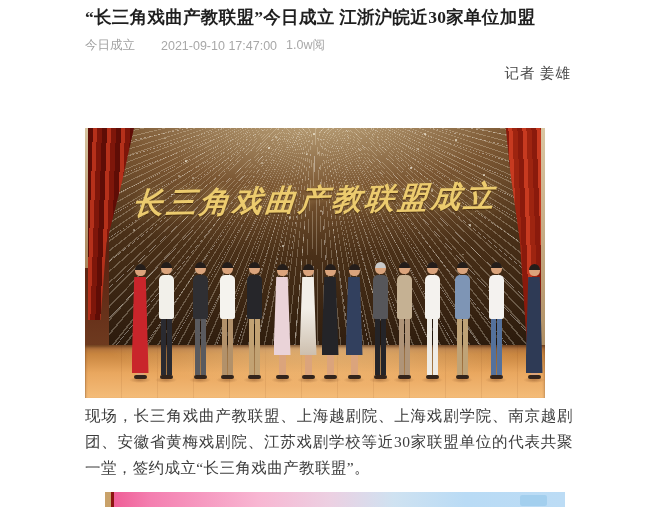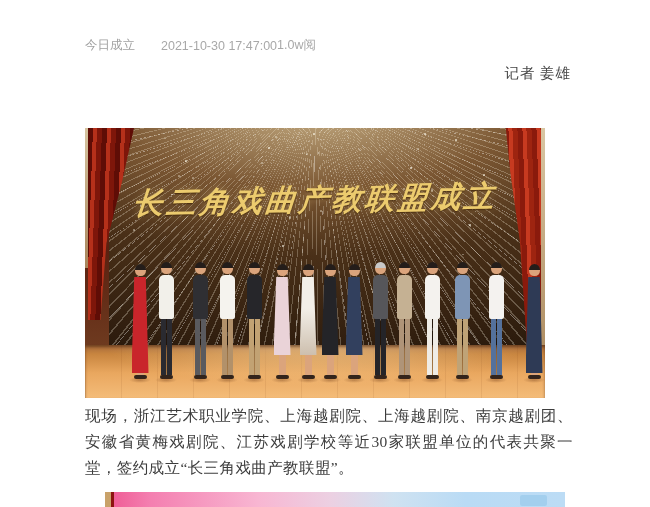--- a/index.html
+++ b/index.html
@@ -15,21 +15,21 @@
     font-size:17.5px;font-weight:bold;color:#1f1f1f;
     letter-spacing:0.3px;margin:0;line-height:22px;white-space:nowrap;
   }
   .meta-row{
     position:absolute;top:37px;left:0;
     font-size:12.5px;color:#a8a8a8;
     font-family:"Liberation Sans","DejaVu Sans",sans-serif;
     display:flex;align-items:center;
   }
   .meta-row .source{margin-right:26px;color:#a0a0a0;}
-  .meta-row .views{margin-left:0;text-align:center;}
+  .meta-row .views{margin-left:9px;text-align:center;}
   .byline{
     position:absolute;top:64px;right:2px;
     font-size:14.5px;color:#454545;letter-spacing:1px;
   }
   .para{
     position:absolute;left:0;margin:0;
     font-size:15.5px;color:#3d3d3d;line-height:26px;
     text-align:justify;letter-spacing:0.4px;
   }
   .para1{top:96px;width:100%;}
@@ -120,24 +120,25 @@
       #ecd0e2 48%,#cfe2f1 62%,var(--blue,#b9dbf5) 78%,#bcdcf5 100%);
   }
   .p2-badge{position:absolute;right:18px;top:3px;width:27px;height:11px;
     border-radius:2px;background:var(--badge,#9fcdec);opacity:.85;}
 </style>
 </head>
 <body style="--backdrop-top: #cdb68c; --backdrop-mid: #7b5733; --backdrop-dark: #2c1b0d; --curtain-dark: #5f0d06; --curtain-red: #b5301a; --curtain-red2: #c73a20; --gold: #eccb6e; --floor-top: #a4683a; --floor-main: #e9a75f; --floor-light: #f4bc79; --wall-tan: #d6c4a0; --skin: #dba47c; --bar-tan: #c9a26a; --bar-red: #8c1410; --pink: #ef5f97; --pink-light: #f8b6d2; --blue: #b9dbf5; --badge: #9fcdec;">
 
 <div class="content">
 
+  <h1 class="article-title">“长三角戏曲产教联盟”今日成立 江浙沪皖近30家单位加盟</h1>
 
   <div class="meta-row">
     <span class="source">今日成立</span>
-    <span class="datetime">2021-10-30 17:47:00</span>
+    <span class="datetime">2021-09-10 17:47:00</span>
     <span class="views">1.0w阅</span>
   </div>
 
   <div class="byline">记者 姜雄</div>
 
 
   <div class="photo">
     <div class="streaks"></div>
     <div class="sparkles" id="sparkles">
         <div class="spark" style="left: 10px; top: 4px; width: 1px; height: 1px; opacity: 0.35;"></div>
@@ -296,21 +297,21 @@
         <div class="person" style="left: 440px;">
           <div class="shadow"></div>
           <div class="head" style="background: linear-gradient(rgb(36, 29, 26) 0px, rgb(36, 29, 26) 46%, rgb(219, 164, 124) 46%);"></div>
           <div class="dressbody" style="width: 17px; height: 96px; background: linear-gradient(rgb(46, 58, 85) 0px, rgb(46, 58, 85) 40%, rgb(46, 58, 85));"></div>
           <div class="ankles" style="width: 7px; height: 2px; background: rgb(219, 164, 124);"></div>
           <div class="shoes"></div>
         </div>
       </div>
   </div>
 
-  <p class="para para2">现场，浙江艺术职业学院、上海越剧院、上海越剧院、南京越剧团、安徽省黄梅戏剧院、江苏戏剧学校等近30家联盟单位的代表共聚一堂，签约成立“长三角戏曲产教联盟”。</p>
+  <p class="para para2">现场，长三角戏曲产教联盟、上海越剧院、上海戏剧学院、南京越剧团、安徽省黄梅戏剧院、江苏戏剧学校等近30家联盟单位的代表共聚一堂，签约成立“长三角戏曲产教联盟”。</p>
 
 </div>
 
 <div class="photo2">
   <div class="p2-tan"></div>
   <div class="p2-red"></div>
   <div class="p2-grad">
     <div class="p2-badge"></div>
   </div>
 </div>

